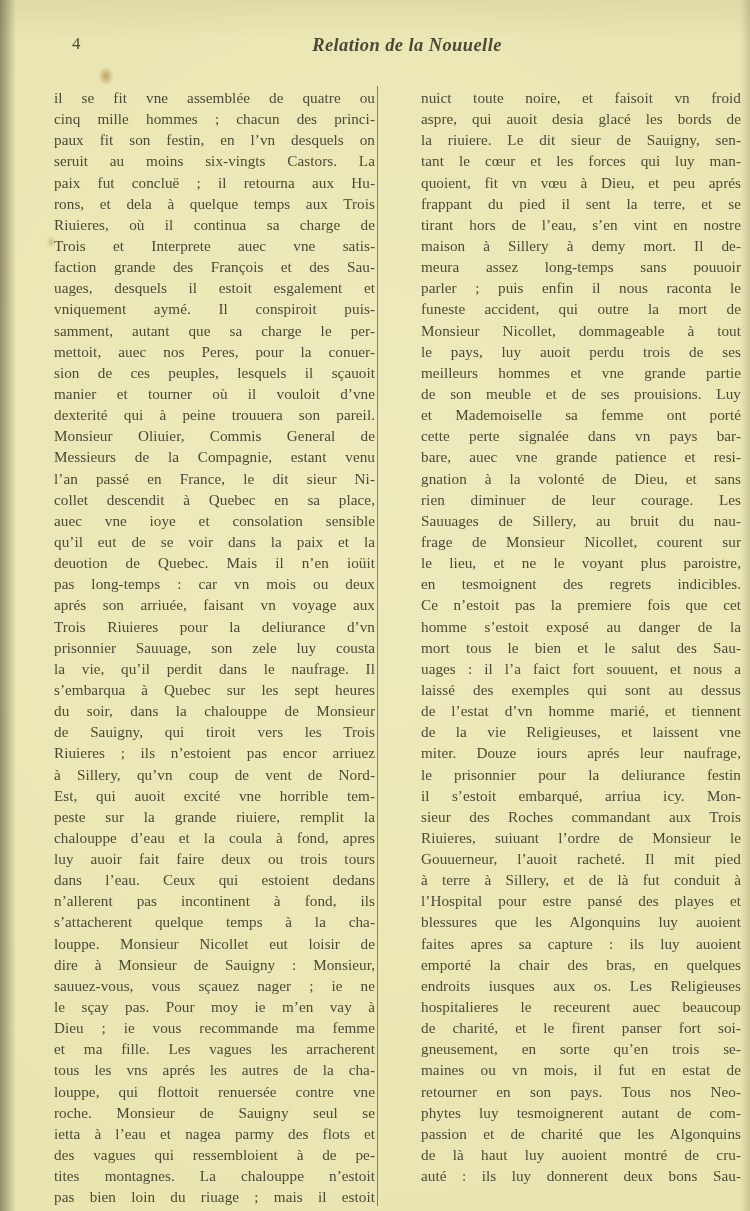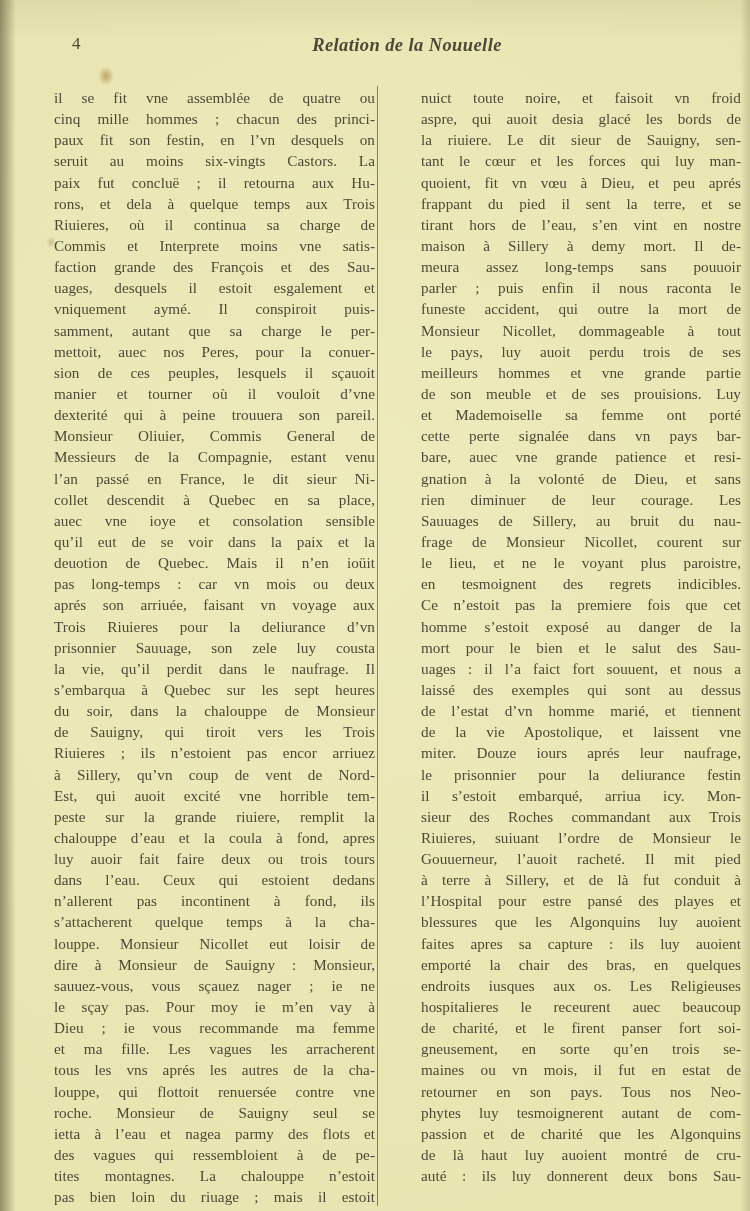--- a/index.html
+++ b/index.html
@@ -93,21 +93,21 @@
   <div class="running-title">Relation de la Nouuelle</div>
 
   <div class="column column-left">
       <div class="line">il se fit vne assemblée de quatre ou</div>
       <div class="line">cinq mille hommes ; chacun des princi-</div>
       <div class="line">paux fit son festin, en l’vn desquels on</div>
       <div class="line">seruit au moins six-vingts Castors. La</div>
       <div class="line">paix fut concluë ; il retourna aux Hu-</div>
       <div class="line">rons, et dela à quelque temps aux Trois</div>
       <div class="line">Riuieres, où il continua sa charge de</div>
-      <div class="line">Commis et Interprete moins vne satis-</div>
+      <div class="line">Trois et Interprete auec vne satis-</div>
       <div class="line">faction grande des François et des Sau-</div>
       <div class="line">uages, desquels il estoit esgalement et</div>
       <div class="line">vniquement aymé. Il conspiroit puis-</div>
       <div class="line">samment, autant que sa charge le per-</div>
       <div class="line">mettoit, auec nos Peres, pour la conuer-</div>
       <div class="line">sion de ces peuples, lesquels il sçauoit</div>
       <div class="line">manier et tourner où il vouloit d’vne</div>
       <div class="line">dexterité qui à peine trouuera son pareil.</div>
       <div class="line">Monsieur Oliuier, Commis General de</div>
       <div class="line">Messieurs de la Compagnie, estant venu</div>
@@ -170,25 +170,25 @@
       <div class="line">cette perte signalée dans vn pays bar-</div>
       <div class="line">bare, auec vne grande patience et resi-</div>
       <div class="line">gnation à la volonté de Dieu, et sans</div>
       <div class="line">rien diminuer de leur courage.  Les</div>
       <div class="line">Sauuages de Sillery, au bruit du nau-</div>
       <div class="line">frage de Monsieur Nicollet, courent sur</div>
       <div class="line">le lieu, et ne le voyant plus paroistre,</div>
       <div class="line">en tesmoignent des regrets indicibles.</div>
       <div class="line">Ce n’estoit pas la premiere fois que cet</div>
       <div class="line">homme s’estoit exposé au danger de la</div>
-      <div class="line">mort pour le bien et le salut des Sau-</div>
+      <div class="line">mort tous le bien et le salut des Sau-</div>
       <div class="line">uages : il l’a faict fort souuent, et nous a</div>
       <div class="line">laissé des exemples qui sont au dessus</div>
       <div class="line">de l’estat d’vn homme marié, et tiennent</div>
-      <div class="line">de la vie Apostolique, et laissent vne</div>
+      <div class="line">de la vie Religieuses, et laissent vne</div>
       <div class="line">miter.  Douze iours aprés leur naufrage,</div>
       <div class="line">le prisonnier pour la deliurance festin</div>
       <div class="line">il s’estoit embarqué, arriua icy.  Mon-</div>
       <div class="line">sieur des Roches commandant aux Trois</div>
       <div class="line">Riuieres, suiuant l’ordre de Monsieur le</div>
       <div class="line">Gouuerneur, l’auoit racheté.  Il mit pied</div>
       <div class="line">à terre à Sillery, et de là fut conduit à</div>
       <div class="line">l’Hospital pour estre pansé des playes et</div>
       <div class="line">blessures que les Algonquins luy auoient</div>
       <div class="line">faites apres sa capture :  ils luy auoient</div>

